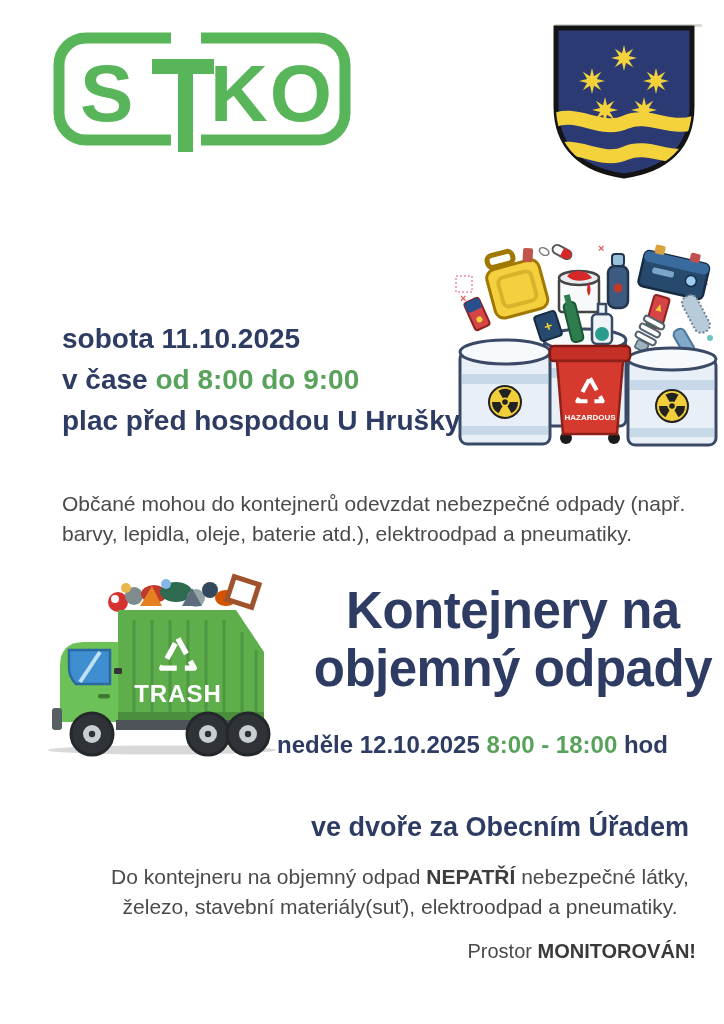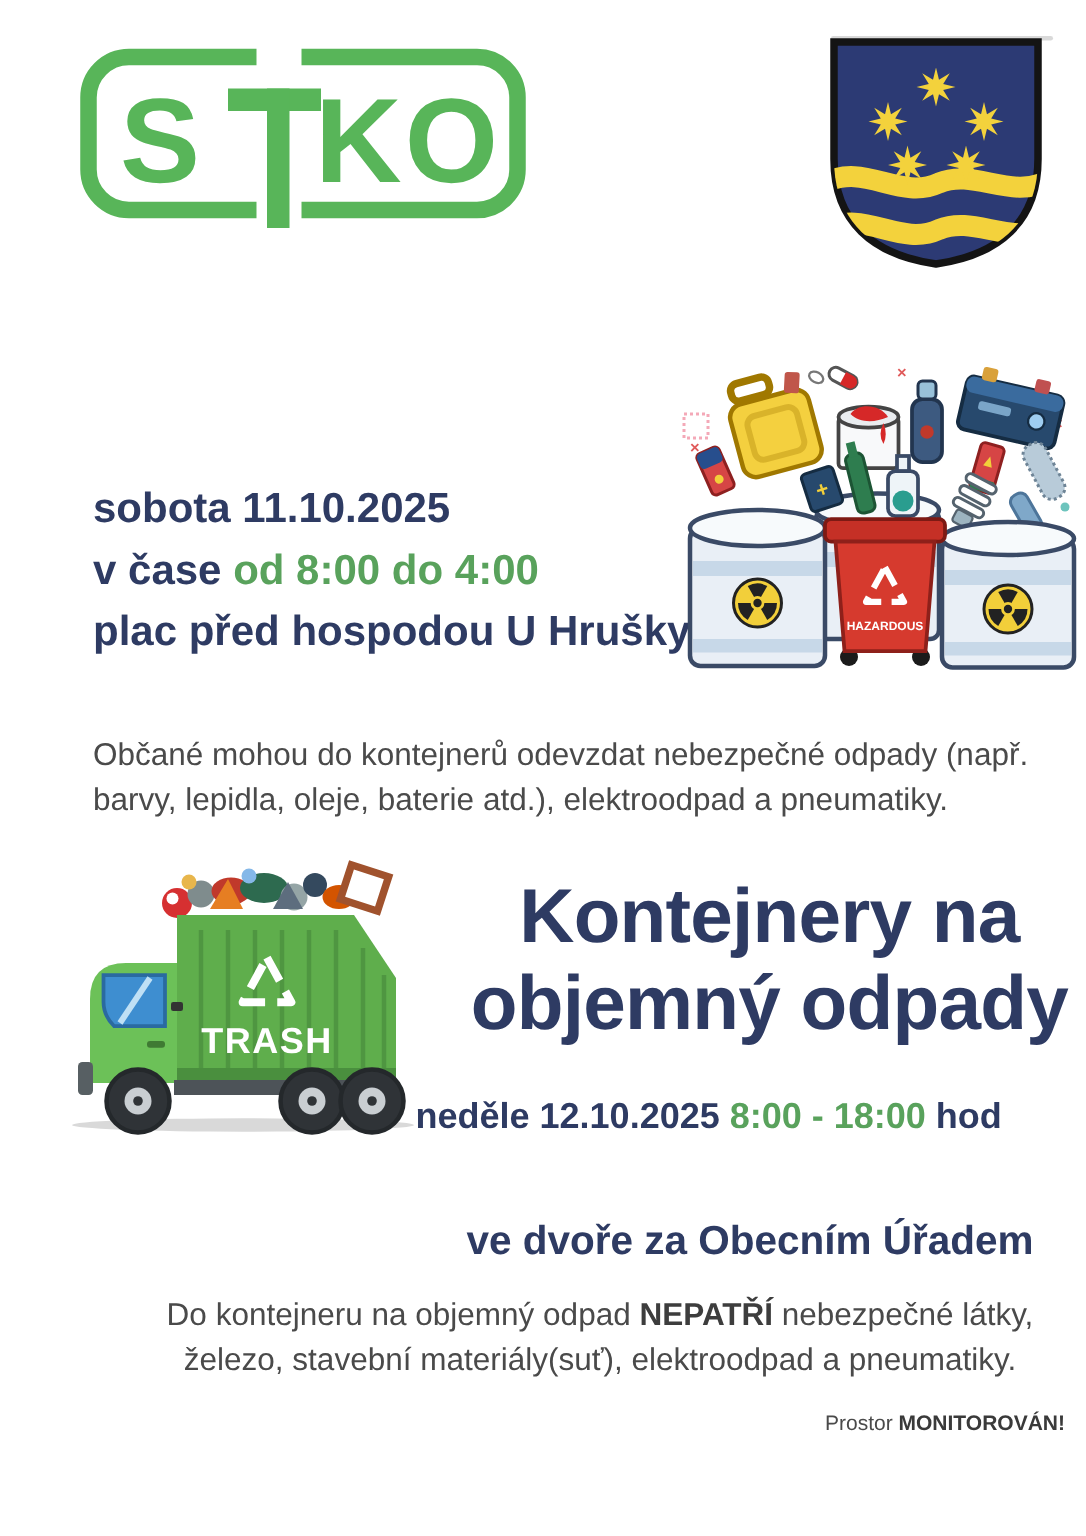--- a/index.html
+++ b/index.html
@@ -14,21 +14,21 @@
   .scan-line{left:554px;top:24px;width:148px;height:3px;background:#b9b9b9;opacity:.55;border-radius:2px;}
   .title1{left:60px;top:174px;font-size:51px;font-weight:bold;line-height:57px;letter-spacing:-.5px;}
   .info1{left:62px;top:318px;font-size:28px;font-weight:bold;line-height:41px;white-space:nowrap;}
   .para1{left:62px;top:456px;font-size:21px;color:#4a4a4a;line-height:30px;white-space:nowrap;margin-top:33px;}
   .para1 b{color:#3d3d3d;}
   .title2{right:12px;top:582px;text-align:center;font-size:51px;font-weight:bold;line-height:58px;letter-spacing:-.5px;white-space:nowrap;}
   .schedule{left:277px;top:722px;font-size:24px;font-weight:bold;line-height:46px;white-space:nowrap;}
   .place2{left:285px;top:812px;width:430px;text-align:center;font-size:27px;font-weight:bold;white-space:nowrap;}
   .para2{left:80px;top:862px;width:640px;text-align:center;font-size:21px;color:#4a4a4a;line-height:30px;}
   .para2 b{color:#3d3d3d;}
-  .footer{right:14px;top:940px;font-size:14px;color:#4a4a4a;white-space:nowrap;}
+  .footer{right:28px;top:940px;font-size:20px;color:#4a4a4a;white-space:nowrap;}
   .footer b{color:#3a3a3a;}
   svg text{font-family:"Liberation Sans",sans-serif;}
 </style>
 </head>
 <body>
 
 <div class="page">
 
   <div class="abs scan-line"></div>
 
@@ -59,21 +59,21 @@
       <use href="#star8" transform="translate(46,61)"></use>
       <use href="#star8" transform="translate(110,61)"></use>
       <use href="#star8" transform="translate(59,90)"></use>
       <use href="#star8" transform="translate(98,90)"></use>
     </g>
   </svg>
 
 
   <div class="abs info1">
     <div class="navy">sobota 11.10.2025</div>
-    <div><span class="navy">v čase </span><span class="green">od 8:00 do 4:00</span></div>
+    <div><span class="navy">v čase </span><span class="green">od 8:00 do 9:00</span></div>
     <div class="navy">plac před hospodou U Hrušky</div>
   </div>
 
   <svg class="abs" style="left:452px;top:240px" width="270" height="208" viewBox="0 0 270 208">
     <defs>
       <g id="trefoil">
         <circle r="16" fill="#f2cf3a" stroke="#222" stroke-width="2"></circle>
         <g fill="#222">
           <path d="M0,0 L-6.5,-11.26 A13,13 0 0 1 6.5,-11.26 Z"></path>
           <path d="M0,0 L13,0 A13,13 0 0 1 6.5,11.26 Z"></path>

